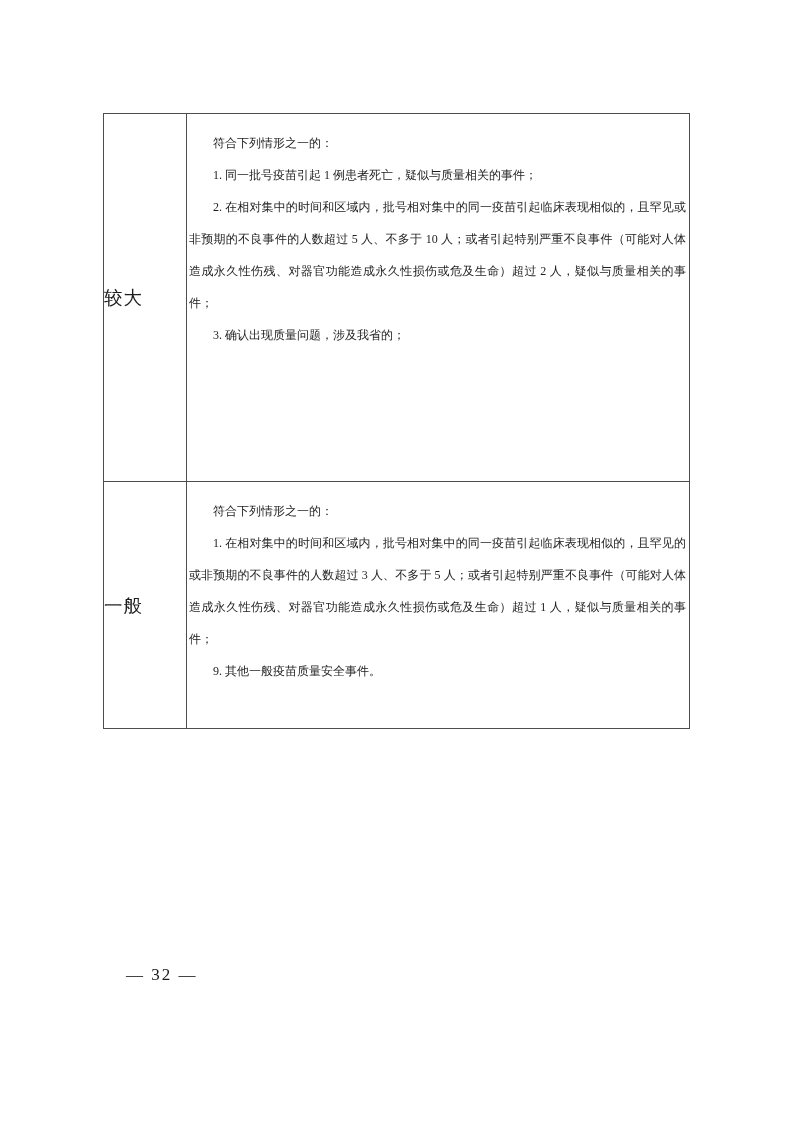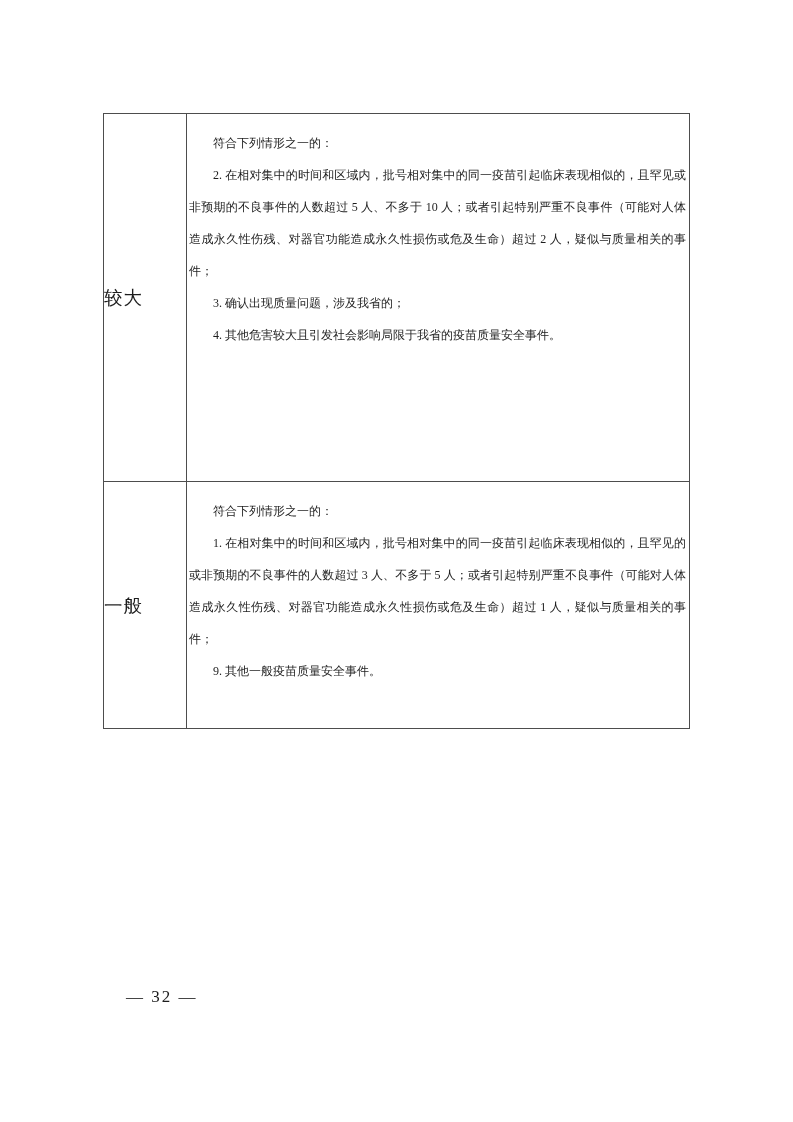--- a/index.html
+++ b/index.html
@@ -51,42 +51,42 @@
     line-height: 32px;
     text-align: justify;
   }
   .content-cell p {
     text-indent: 2em;
     word-break: break-all;
   }
   .footer-page-number {
     position: absolute;
     left: 126px;
-    top: 986px;
+    top: 964px;
     font-size: 17px;
     line-height: 22px;
     color: var(--text);
     letter-spacing: 2px;
   }
 </style>
 </head>
 <body>
 
 <div class="page">
 
   <div class="doc-table">
 
     <div class="cell label-cell row-divider">
       <span>较大</span>
     </div>
     <div class="cell content-cell row-divider">
       <p>符合下列情形之一的：</p>
+      <p>1. 同一批号疫苗引起 1 例患者死亡，疑似与质量相关的事件；</p>
       <p>2. 在相对集中的时间和区域内，批号相对集中的同一疫苗引起临床表现相似的，且罕见或非预期的不良事件的人数超过 5 人、不多于 10 人；或者引起特别严重不良事件（可能对人体造成永久性伤残、对器官功能造成永久性损伤或危及生命）超过 2 人，疑似与质量相关的事件；</p>
       <p>3. 确认出现质量问题，涉及我省的；</p>
-      <p>4. 其他危害较大且引发社会影响局限于我省的疫苗质量安全事件。</p>
     </div>
 
     <div class="cell label-cell">
       <span>一般</span>
     </div>
     <div class="cell content-cell">
       <p>符合下列情形之一的：</p>
       <p>1. 在相对集中的时间和区域内，批号相对集中的同一疫苗引起临床表现相似的，且罕见的或非预期的不良事件的人数超过 3 人、不多于 5 人；或者引起特别严重不良事件（可能对人体造成永久性伤残、对器官功能造成永久性损伤或危及生命）超过 1 人，疑似与质量相关的事件；</p>
       <p>9. 其他一般疫苗质量安全事件。</p>
     </div>

